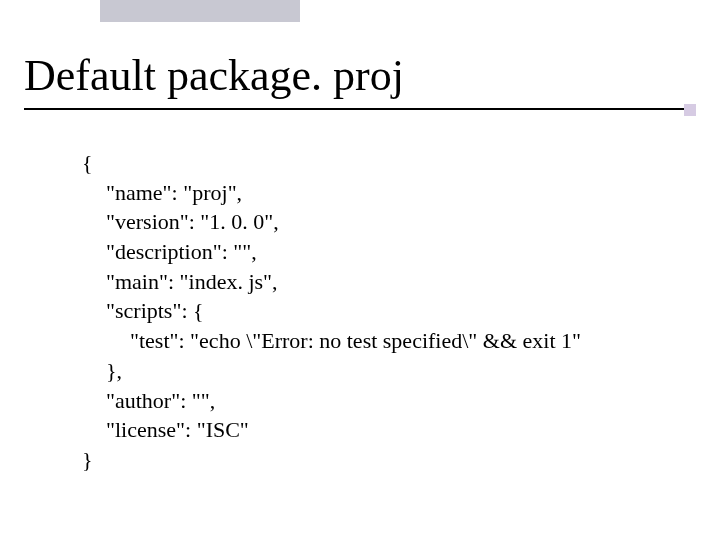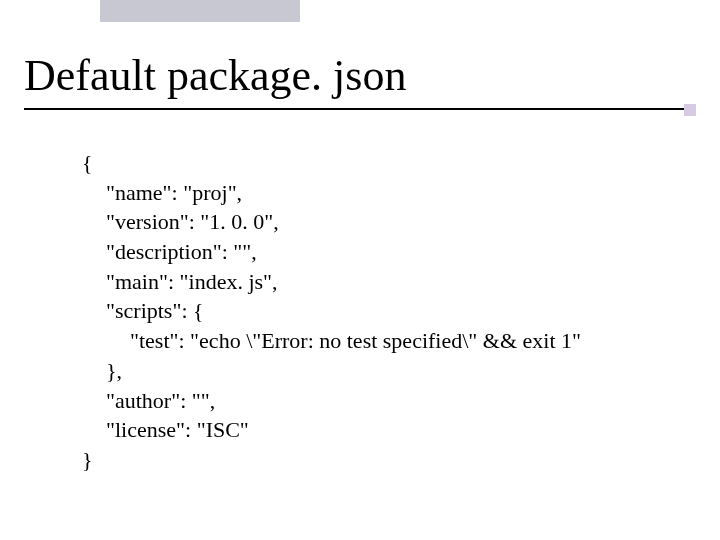--- a/index.html
+++ b/index.html
@@ -10,21 +10,21 @@
   .accent{position:absolute;left:684px;top:104px;width:12px;height:12px;background:#d6cbe3;}
   .code{position:absolute;left:82px;top:148px;font-size:22px;line-height:1.35;font-family:Georgia,"Times New Roman",serif;}
   .indent1{padding-left:24px;display:block;}
   .indent2{padding-left:48px;display:block;}
 </style>
 </head>
 <body>
 
 <div class="slide">
   <div class="topbar"></div>
-  <div class="title">Default package. json</div>
+  <div class="title">Default package. proj</div>
   <div class="title-underline"></div>
   <div class="accent"></div>
 
   <div class="code">
     <span>{</span><br>
     <span class="indent1">"name": "proj",</span>
     <span class="indent1">"version": "1. 0. 0",</span>
     <span class="indent1">"description": "",</span>
     <span class="indent1">"main": "index. js",</span>
     <span class="indent1">"scripts": {</span>

